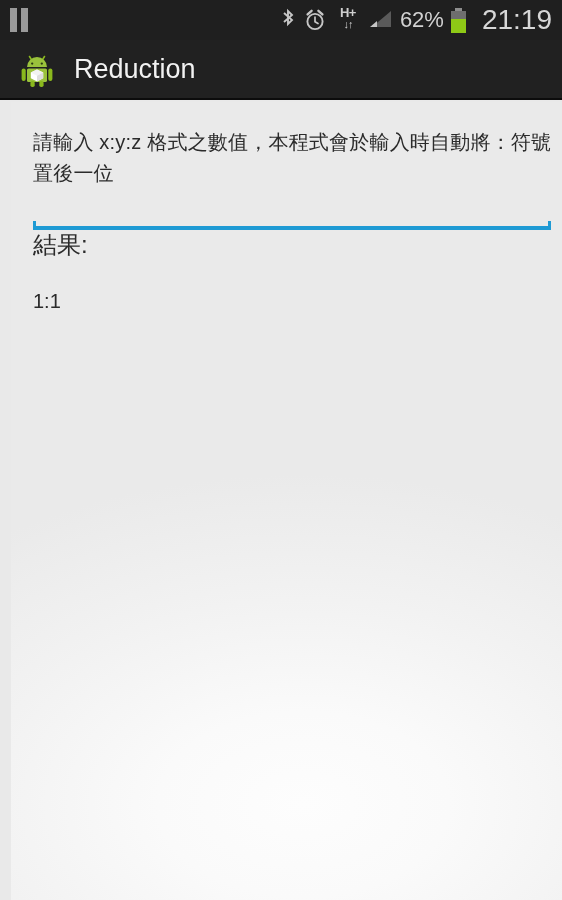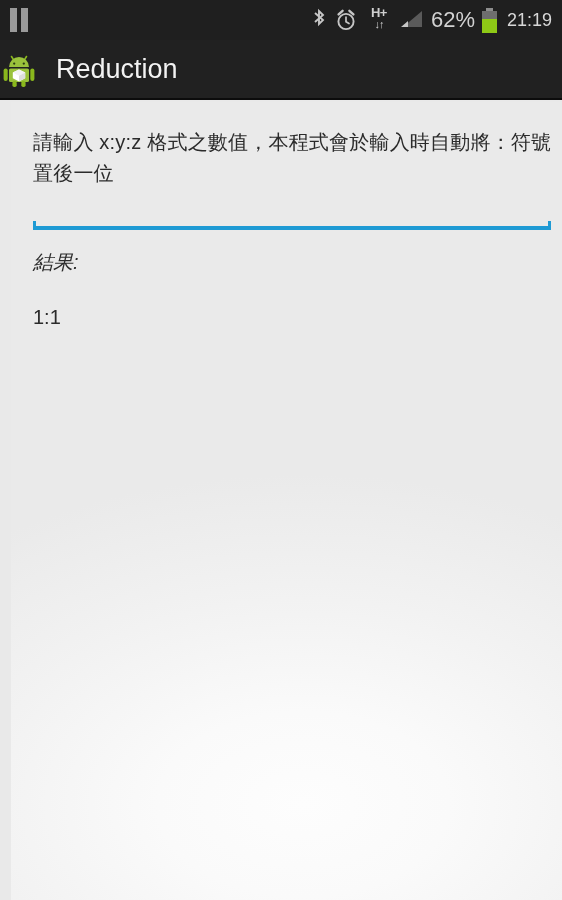--- a/index.html
+++ b/index.html
@@ -107,36 +107,37 @@
     box-sizing: border-box;
   }
   .battery-icon .fill {
     position: absolute;
     left: 0; bottom: 0;
     width: 15px;
     background: #8ec916;
   }
   .clock {
     color: #d7d7d7;
-    font-size: 18px;
+    font-size: 28px;
     letter-spacing: 0px;
-    margin-left: 3px;
+    margin-left: 9px;
   }
 
   
   #action-bar {
     position: absolute;
     top: 40px; left: 0;
     width: 562px;
     height: 60px;
     background: #212121;
     border-bottom: 2px solid #0c0c0c;
     box-sizing: border-box;
     display: flex;
     align-items: center;
+    padding-left: 18px;
   }
   #app-icon {
     width: 38px;
     height: 38px;
     position: relative;
     flex: none;
   }
   #app-title {
     color: #f2f2f2;
     font-size: 27px;
@@ -199,29 +200,28 @@
     width: 3px;
     height: 9px;
     background: #1e9ad4;
   }
   #input-underline::before { left: 0; }
   #input-underline::after { right: 0; }
 
   #result-label {
     position: absolute;
     left: 22px;
-    top: 147px;
-    font-size: 20px;
+    top: 127px;
+    font-size: 24px;
     color: #2b2b2b;
-    font-style: italic;
   }
   #result-value {
     position: absolute;
     left: 22px;
-    top: 204px;
+    top: 188px;
     font-size: 20px;
     color: #2b2b2b;
   }
 </style>
 </head>
 <body>
 
 <div id="screen">
 
   <div id="status-bar">

